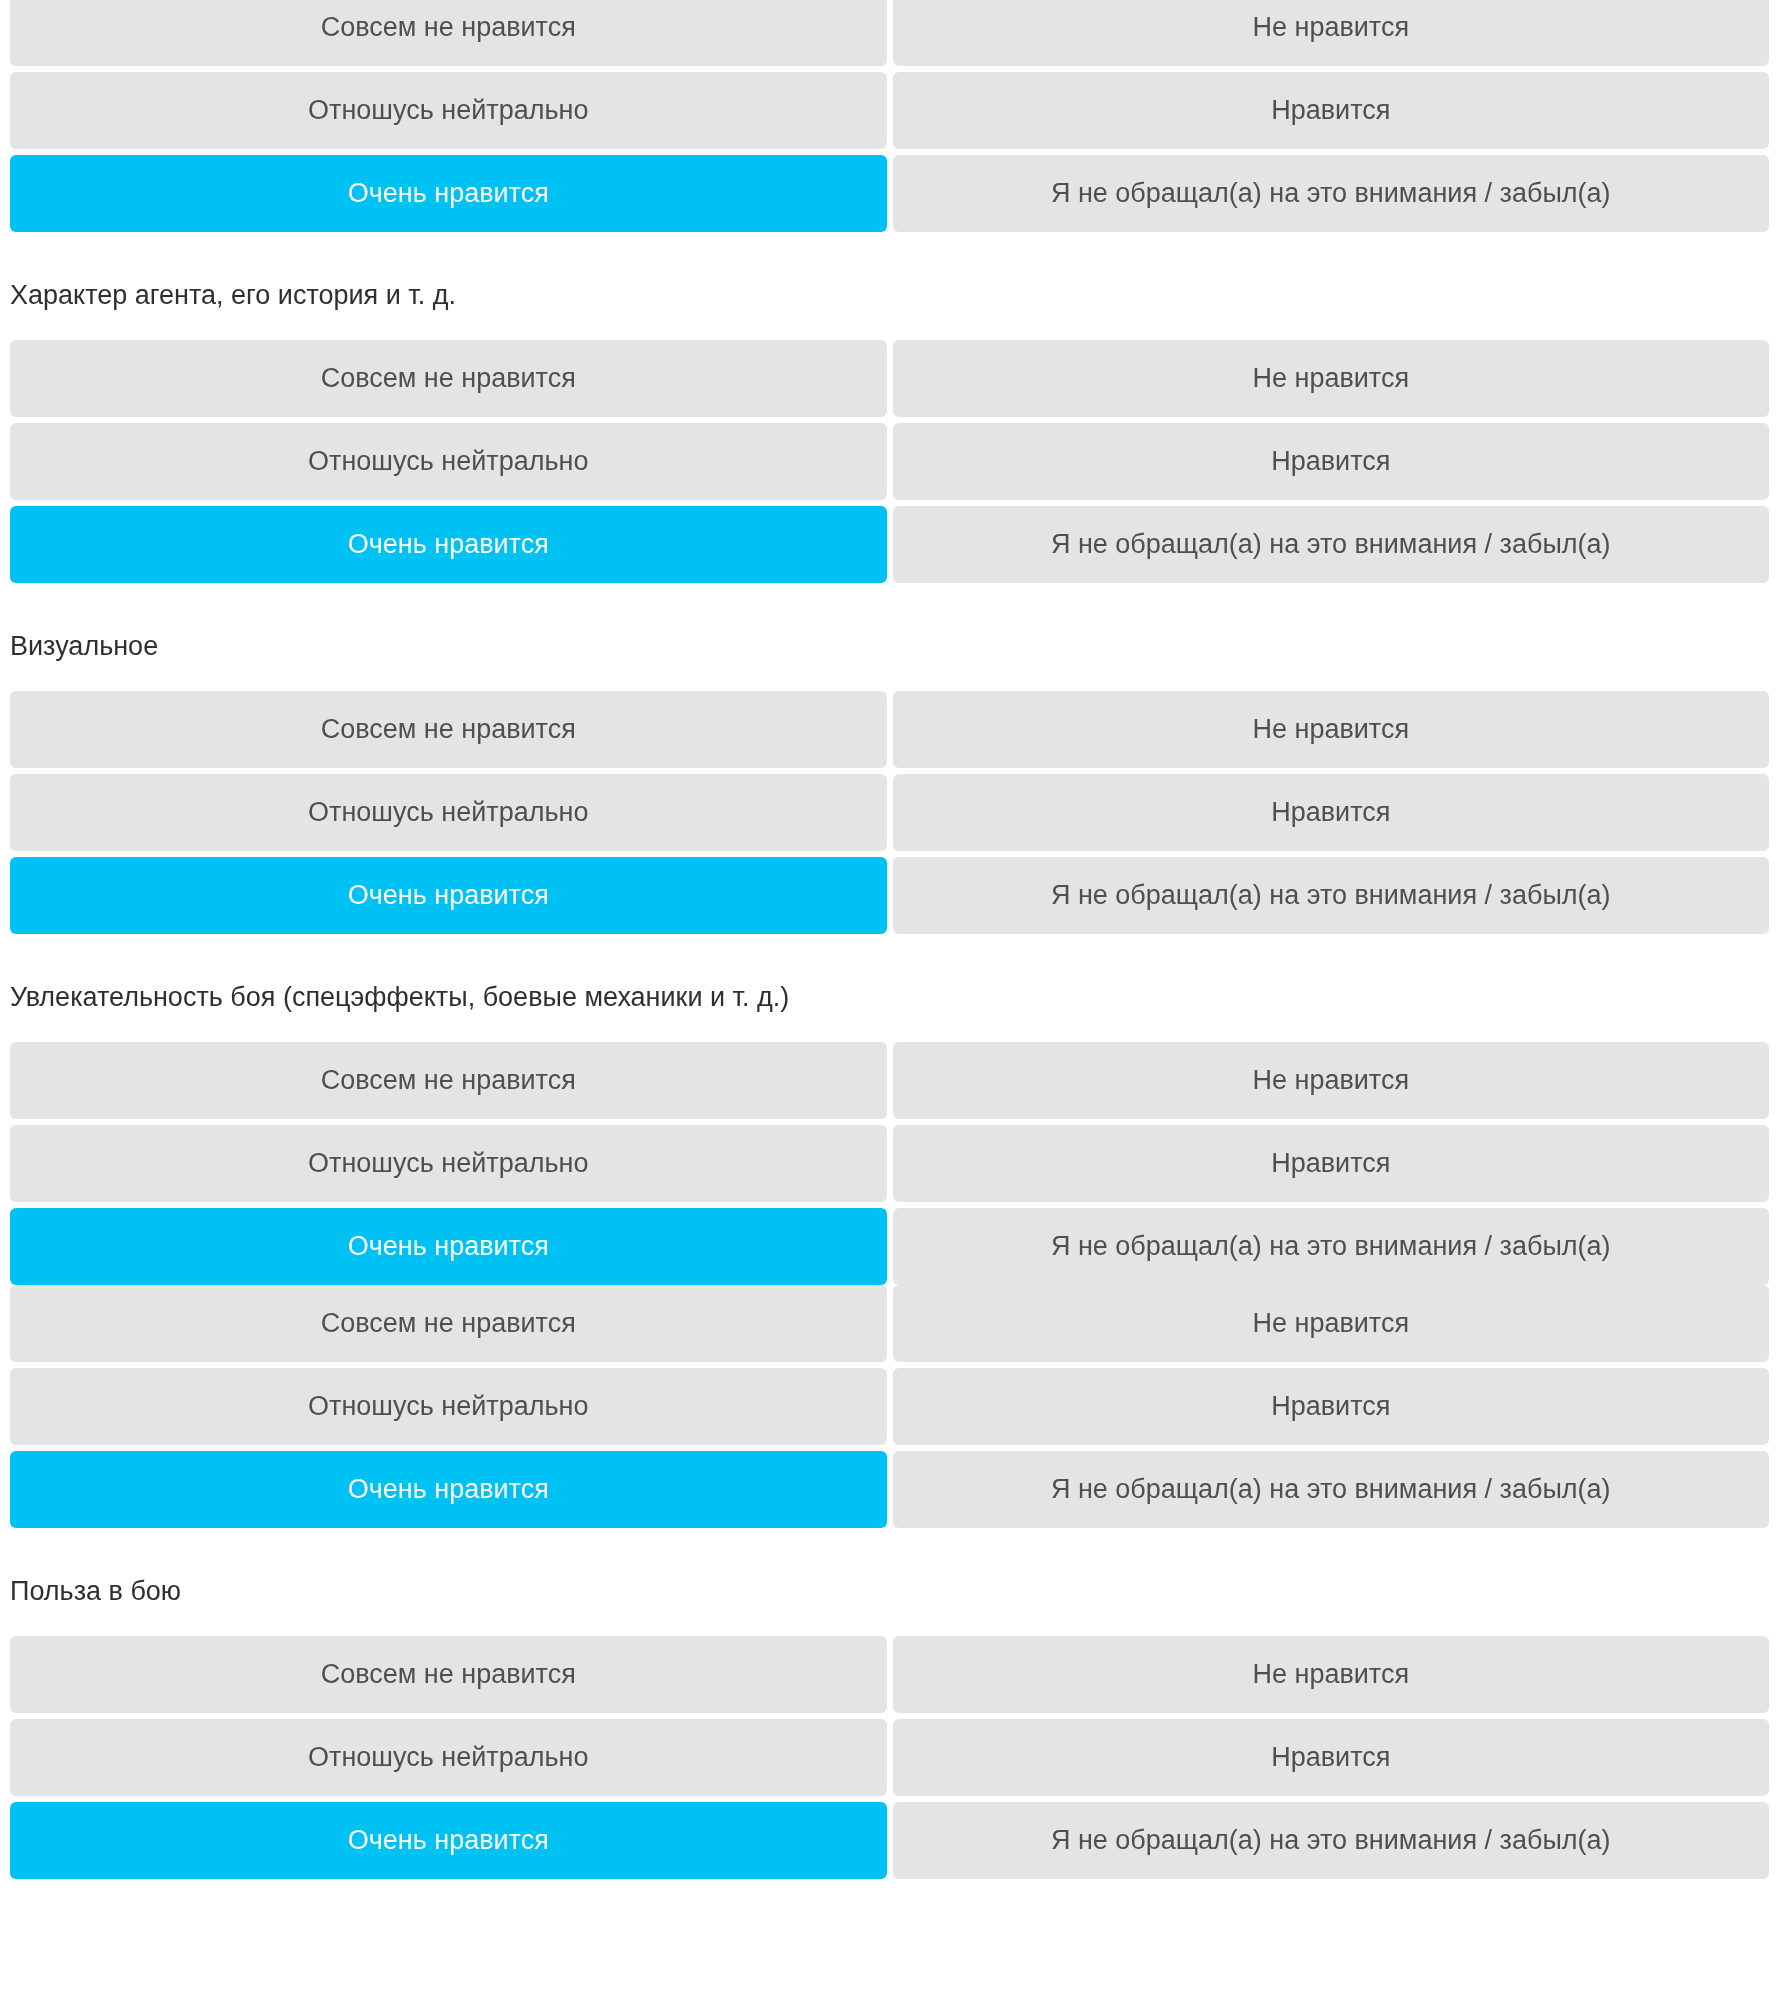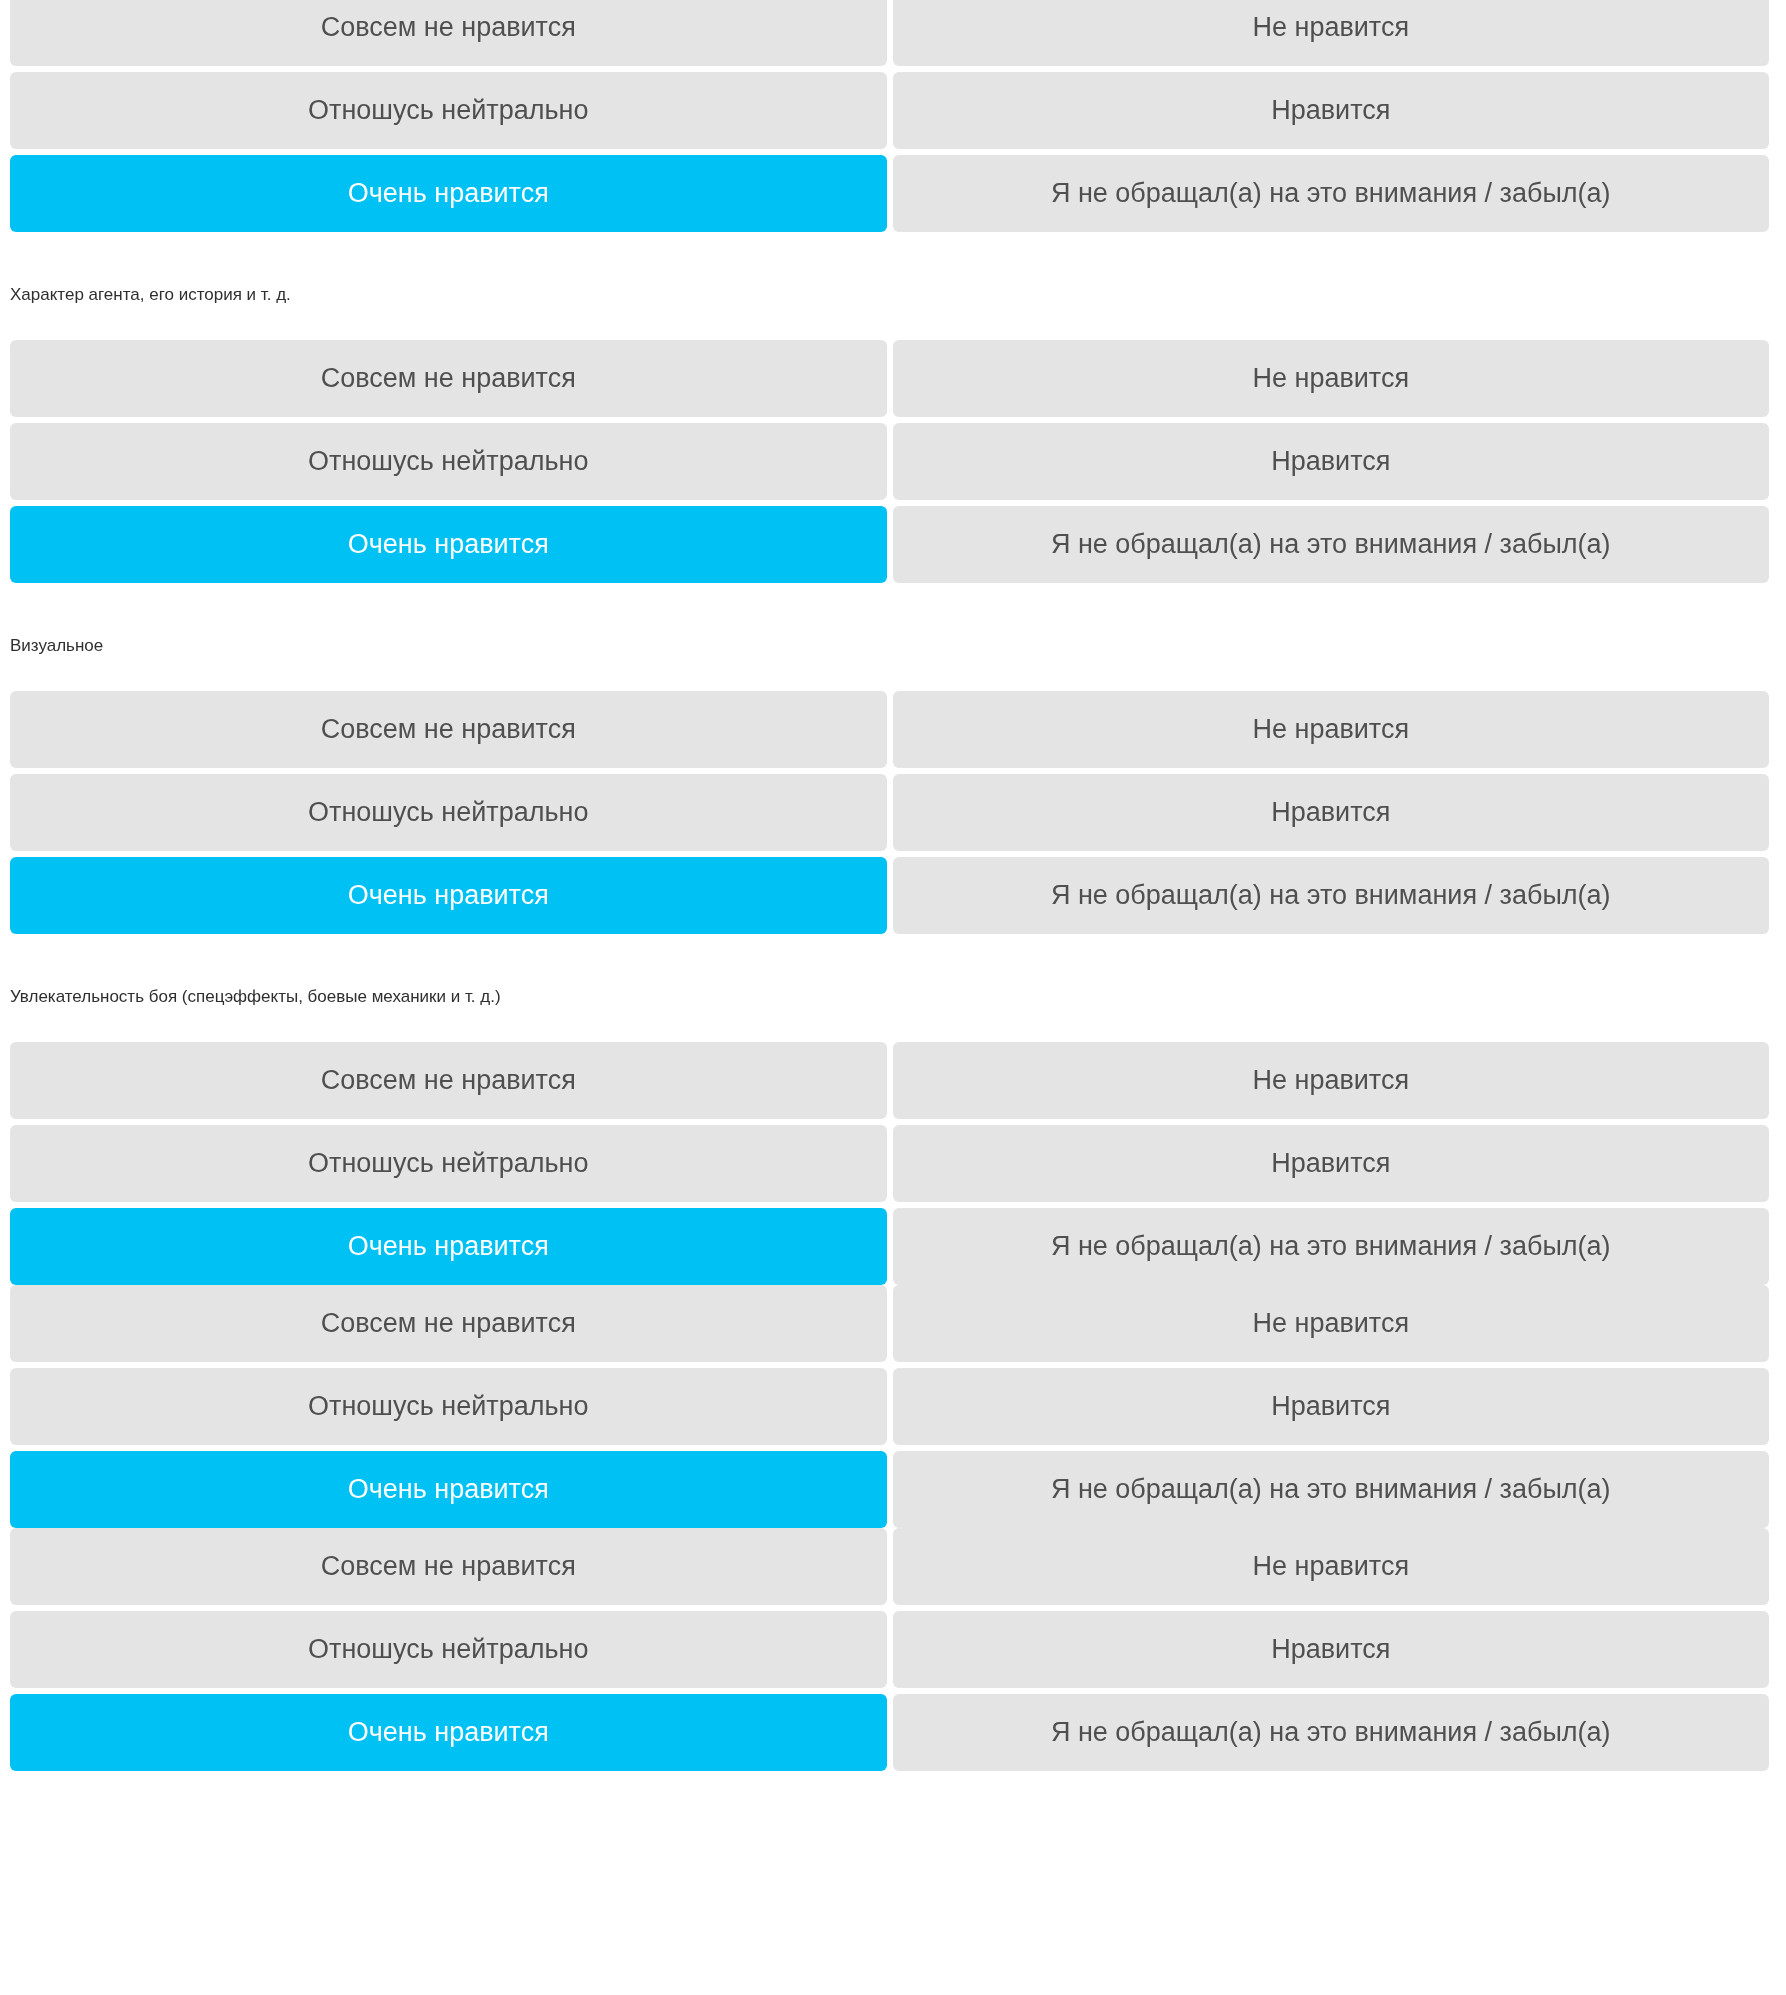--- a/index.html
+++ b/index.html
@@ -22,21 +22,21 @@
     background: var(--page-bg);
     font-family: "Liberation Sans", sans-serif;
   }
   .content {
     padding: 0 17px 0 10px;
   }
   .section:first-child {
     margin-top: -11px; 
   }
   .section-title {
-    font-size: 17px;
+    font-size: 27px;
     font-weight: 400;
     line-height: 30px;
     color: var(--title-text);
     margin: 48px 0 30px 0;
   }
   .option-grid {
     display: grid;
     grid-template-columns: 1fr 1fr;
     column-gap: 6px;
     row-gap: 6px;
@@ -116,20 +116,21 @@
       <div class="option">Совсем не нравится</div>
       <div class="option">Не нравится</div>
       <div class="option">Отношусь нейтрально</div>
       <div class="option">Нравится</div>
       <div class="option selected">Очень нравится</div>
       <div class="option">Я не обращал(а) на это внимания / забыл(а)</div>
     </div>
   </section>
 
   <section class="section">
+    <h2 class="section-title">Польза в бою</h2>
     <div class="option-grid">
       <div class="option">Совсем не нравится</div>
       <div class="option">Не нравится</div>
       <div class="option">Отношусь нейтрально</div>
       <div class="option">Нравится</div>
       <div class="option selected">Очень нравится</div>
       <div class="option">Я не обращал(а) на это внимания / забыл(а)</div>
     </div>
   </section>
 </main>

